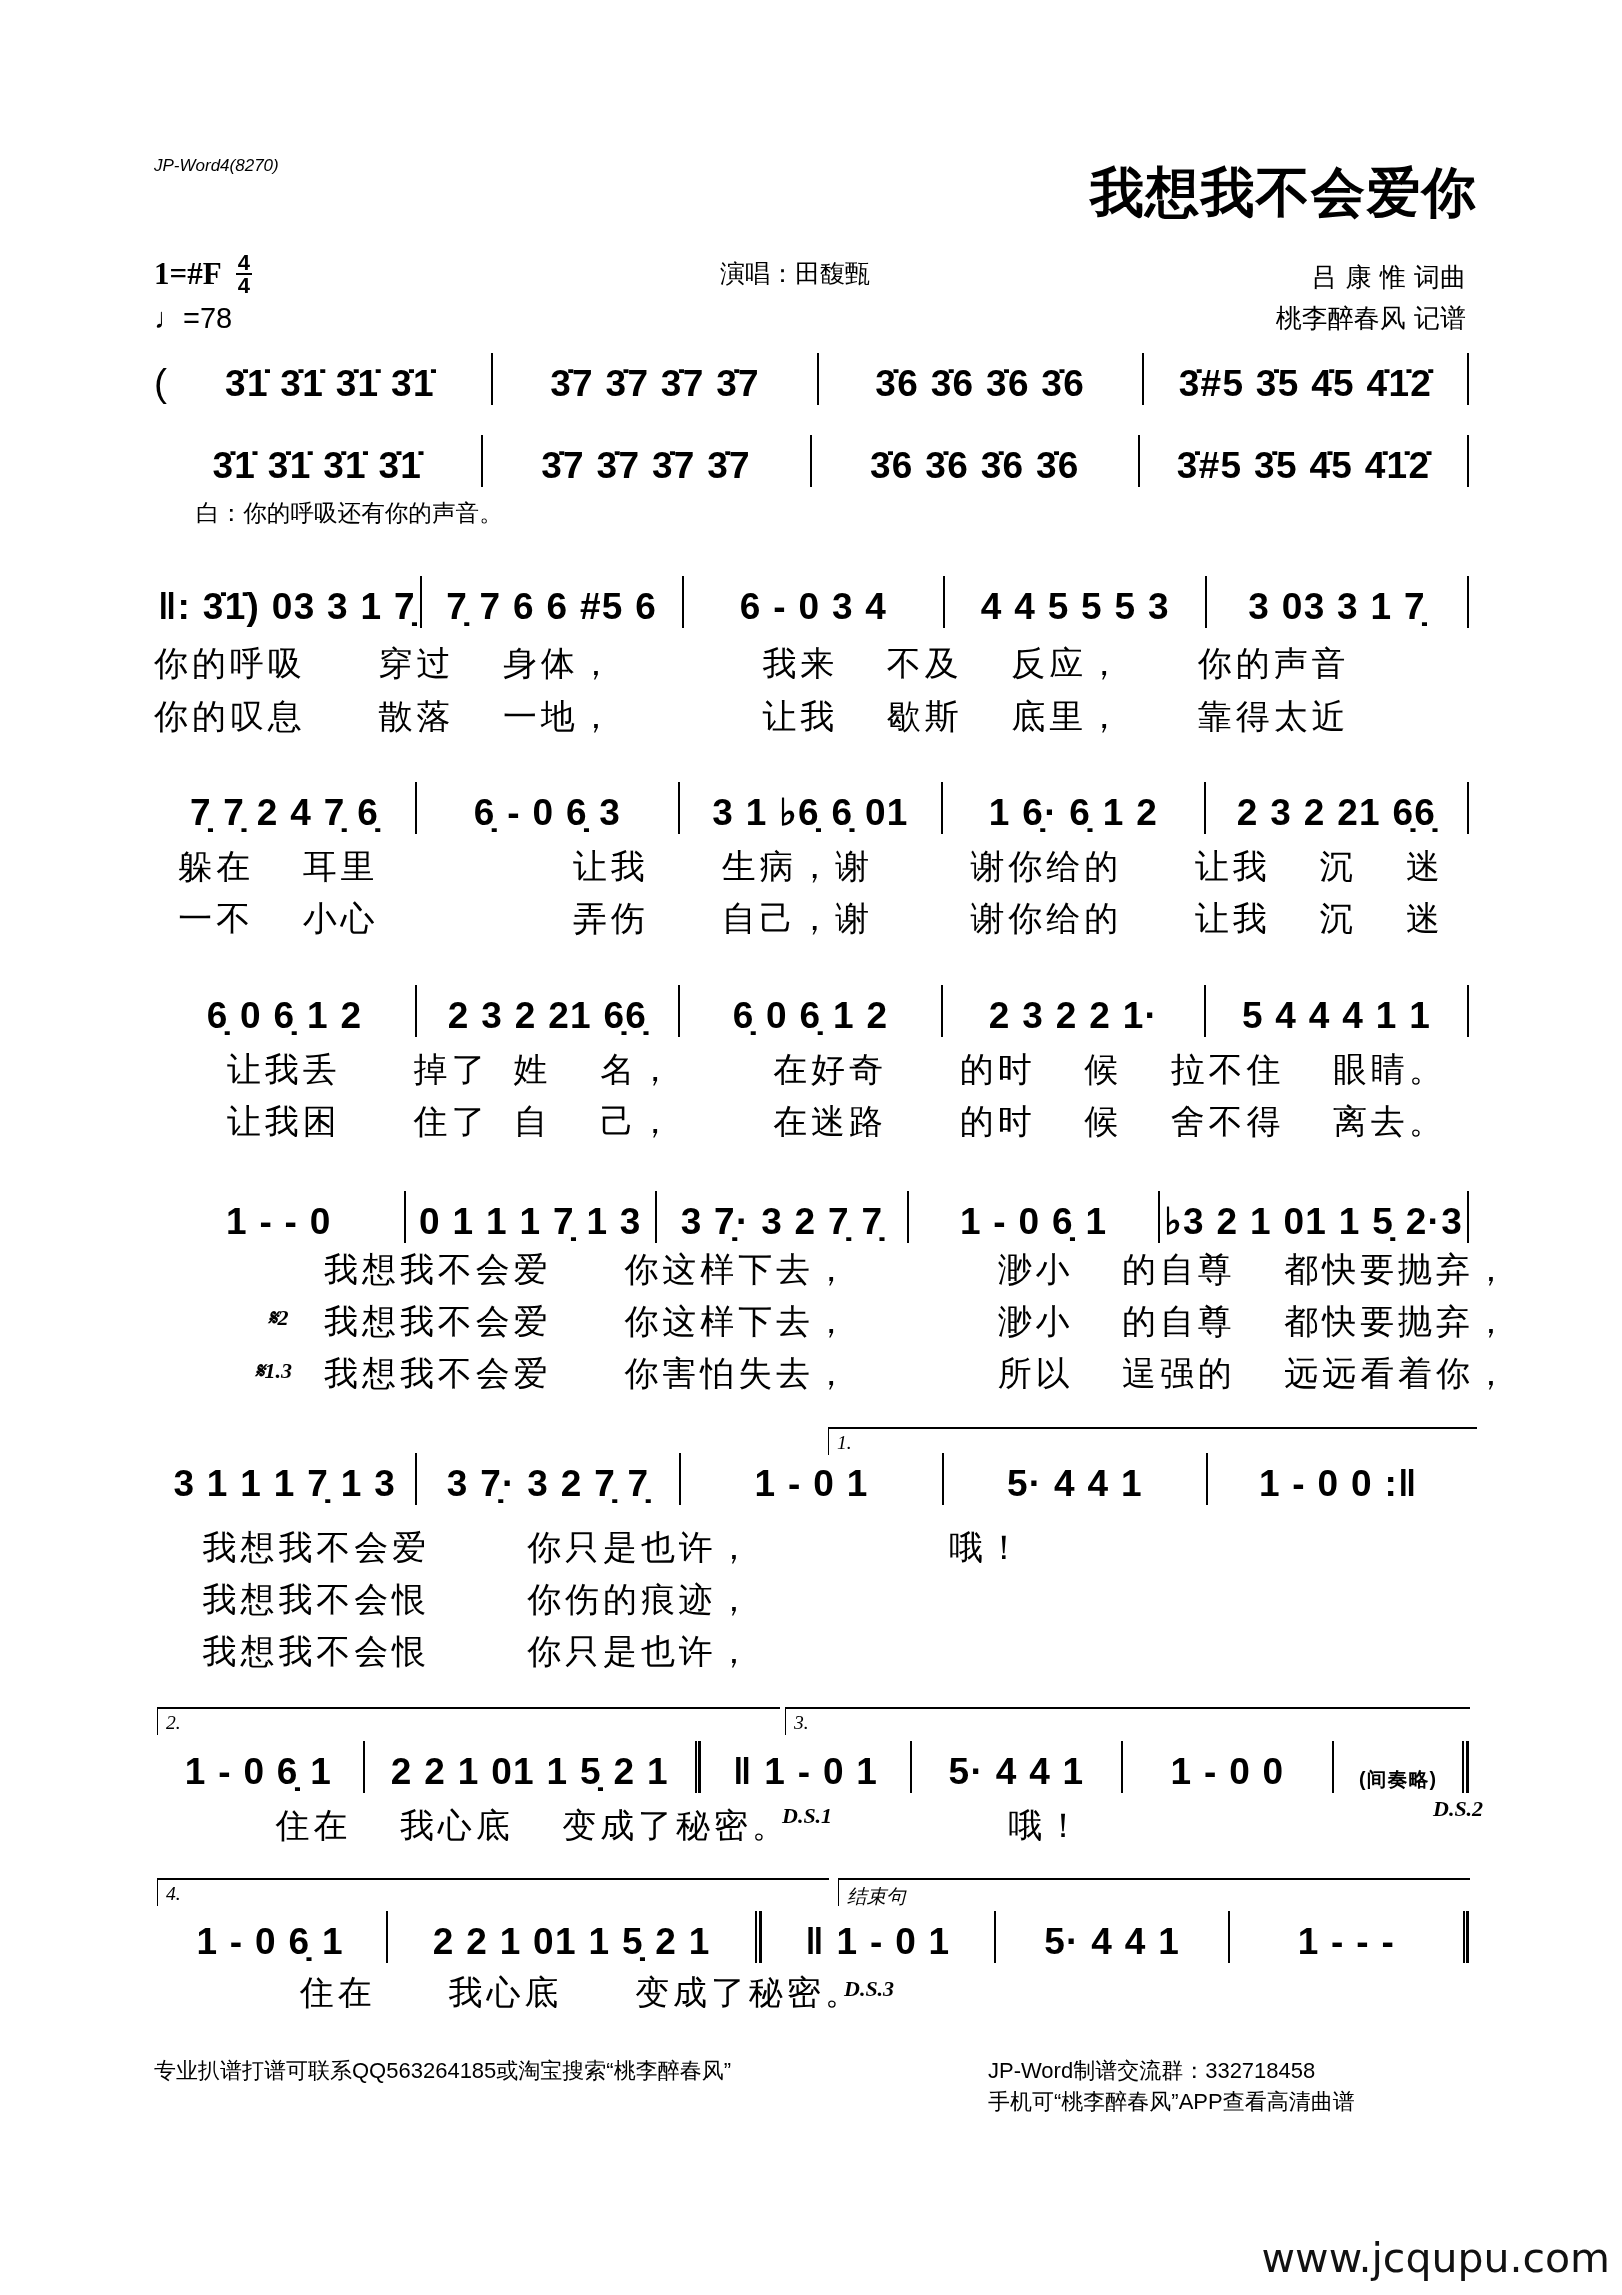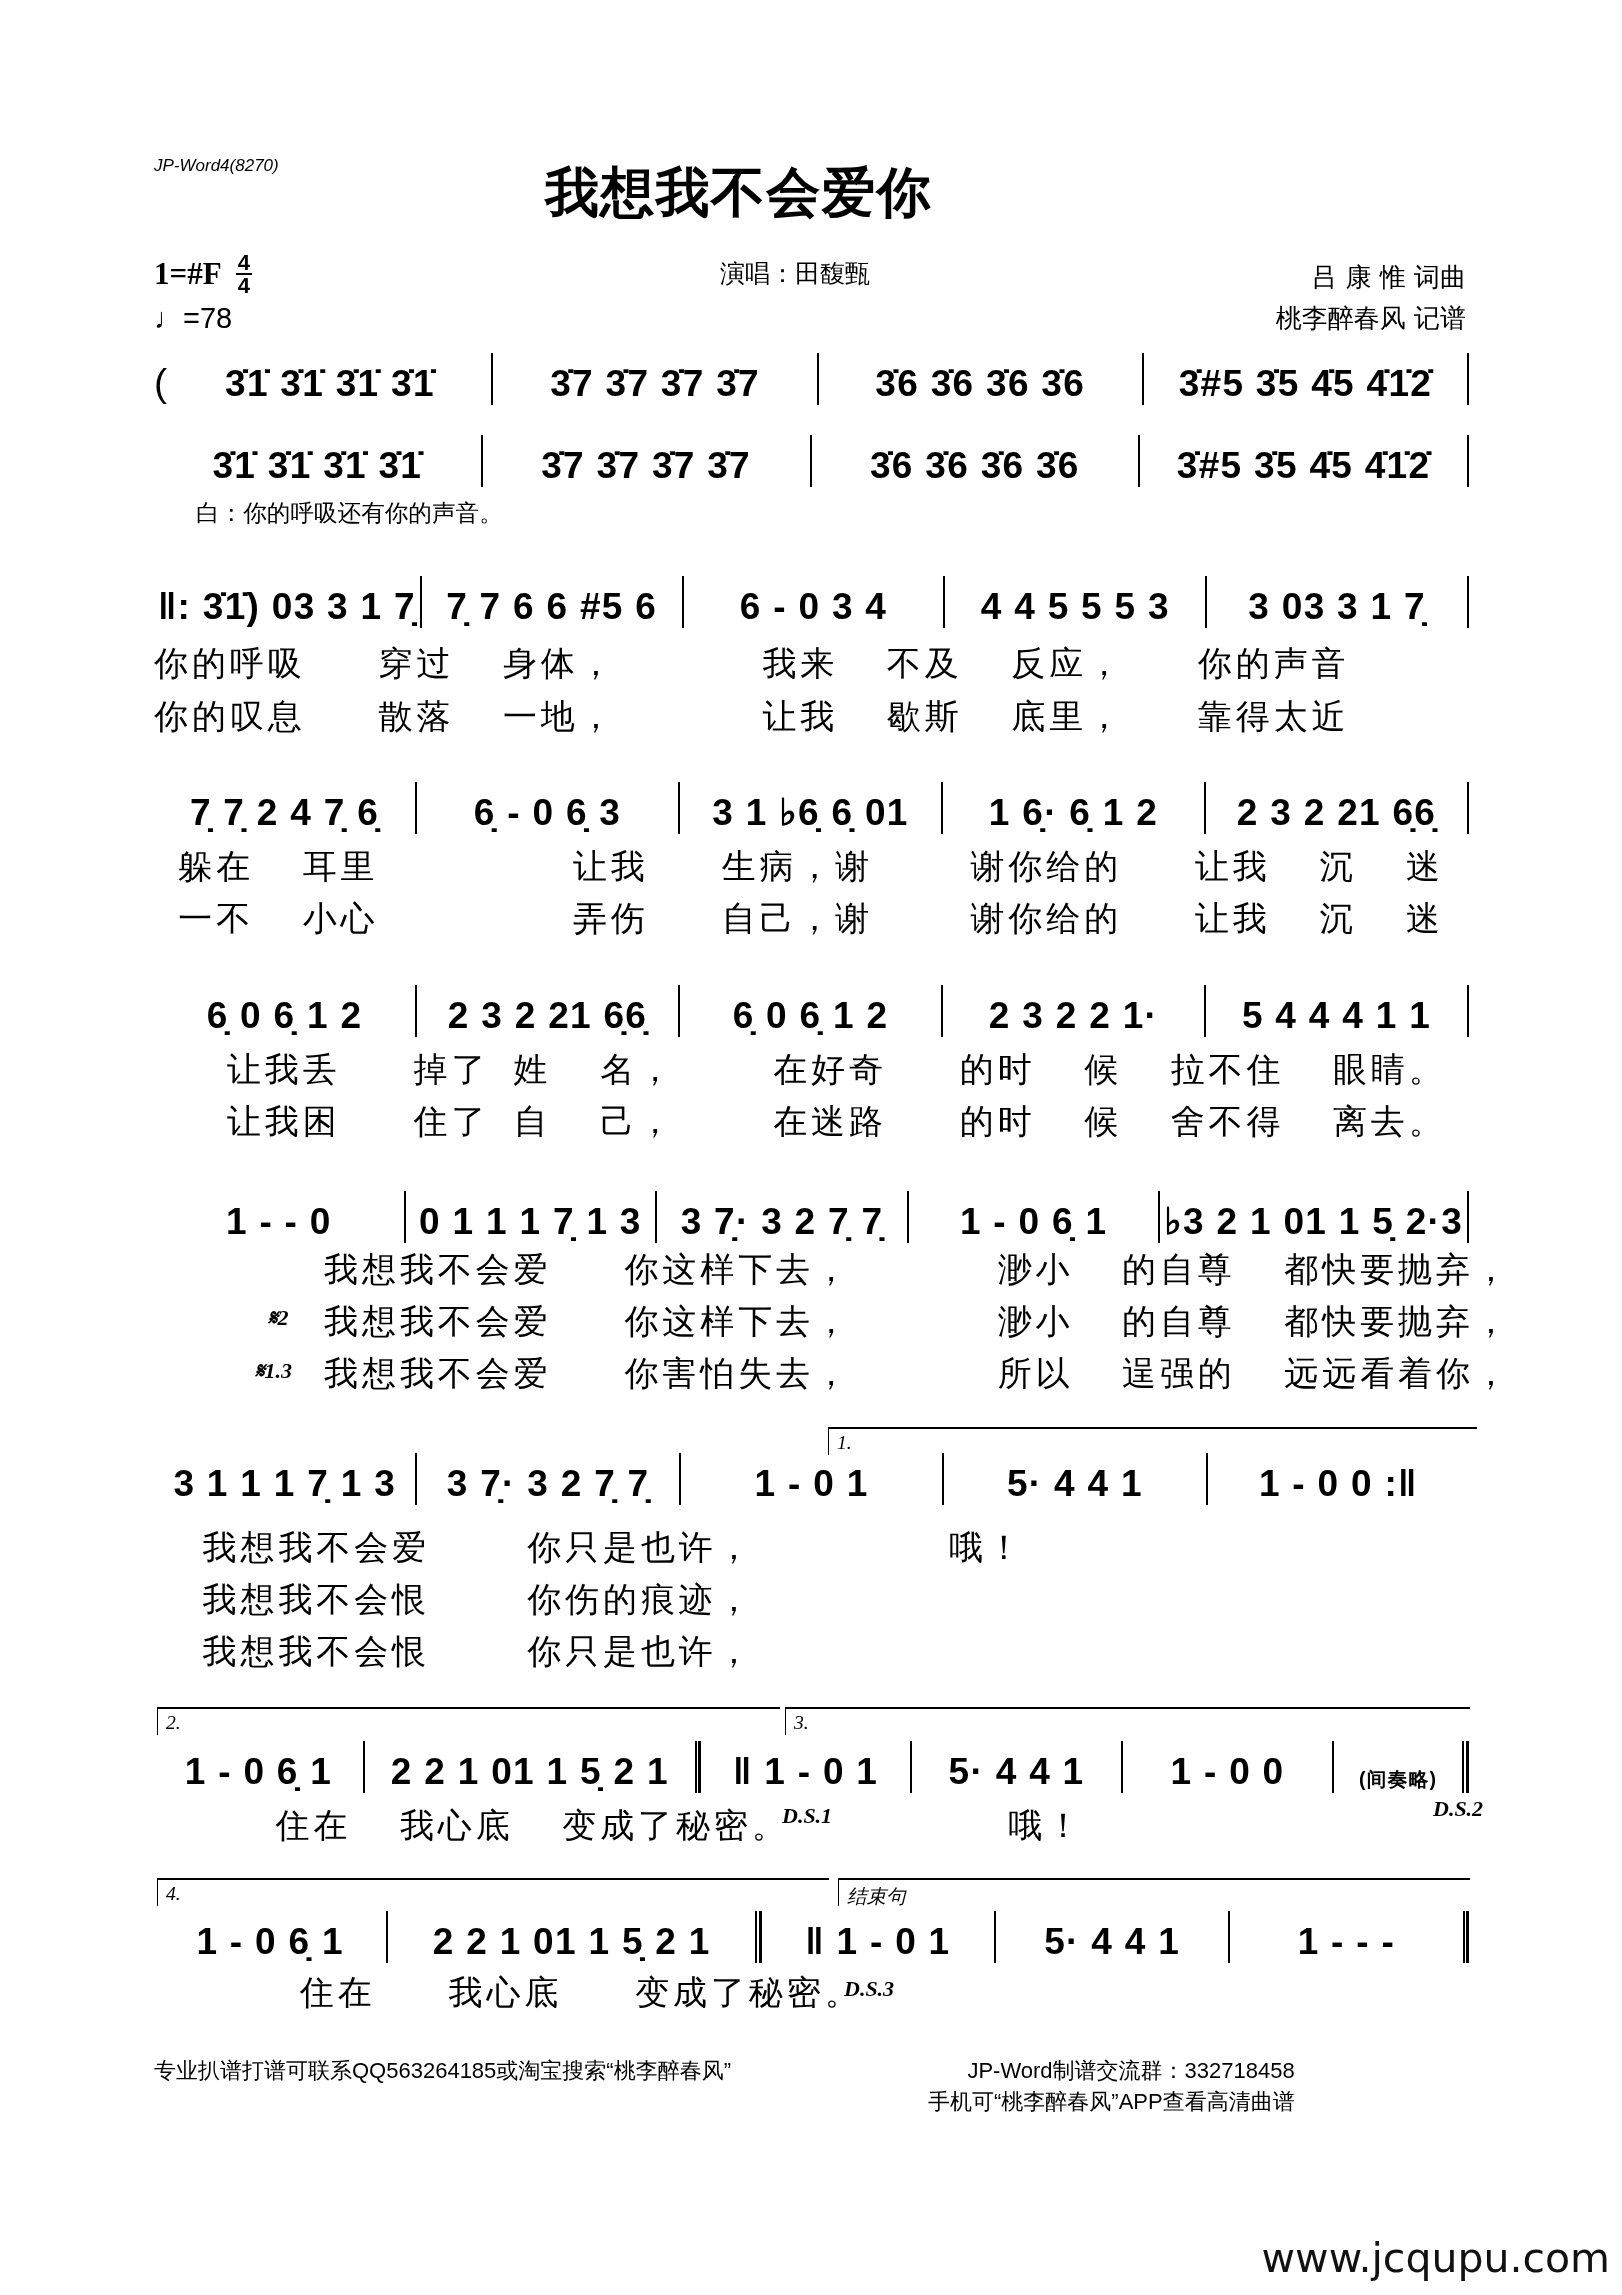--- a/index.html
+++ b/index.html
@@ -1,20 +1,20 @@
 <!DOCTYPE html>
 <html style="font-size:10.5px"><head>
 <meta charset="utf-8">
 <style>
   html, body { margin:0; padding:0; background:#ffffff; }
   body { width:1623px; height:2295px; position:relative; overflow:hidden; color:#000;
          font-family:"DejaVu Sans", sans-serif; }
   .abs { position:absolute; }
   .ver { left:154px; top:156px; font-size:17px; font-style:italic; font-family:"Liberation Sans", sans-serif; }
-  .title { left:0; width:1477px; top:157px; text-align:center; font-size:54px; font-weight:bold; font-family:"DejaVu Serif", serif; letter-spacing:1.3px; }
+  .title { left:0; width:1477px; top:157px; text-align:right; font-size:54px; font-weight:bold; font-family:"DejaVu Serif", serif; letter-spacing:1.3px; }
   .key { left:154px; top:252px; font-size:31px; font-weight:bold; font-family:"Liberation Serif", serif; display:flex; align-items:center; gap:5.2px; }
   .timesig { display:inline-flex; flex-direction:column; align-items:center; font-size:22px; line-height:21px; margin-left:9.2px; font-family:"Liberation Sans", sans-serif; }
   .timesig .bar { width:15.7px; height:2px; background:#000; }
   .tempo { left:154px; top:302px; font-size:29px; font-family:"Liberation Sans", sans-serif; }
   .singer { left:720px; top:257px; font-size:25px; }
   .credits { right:157px; top:257px; font-size:26px; text-align:right; line-height:41px; }
   .row { position:absolute; left:154px; width:1315px; display:flex; align-items:flex-end; }
   .notes { font-family:"Liberation Sans", sans-serif; font-weight:bold; font-size:37px; letter-spacing:1.3px; white-space:pre; }
   .measure { flex:1; display:flex; justify-content:space-around; align-items:flex-end; padding:0 3.9px; }
   .barline { width:2px; height:52px; background:#000; }
@@ -195,18 +195,18 @@
   <div class="barline"></div>
   <div class="measure notes">1 - - -</div>
   <div class="dbar"></div>
 </div>
 <div class="lyr" style="top:1970px;">      住在   我心底   变成了秘密。</div>
 <div class="abs mark" style="left:844px;top:1976px;">D.S.3</div>
 
 <div class="abs footer" style="left:154px;top:2055px;">
   <div>专业扒谱打谱可联系QQ563264185或淘宝搜索“桃李醉春风”</div>
 </div>
-<div class="abs footer" style="left:928px;top:2055px;text-align:right;">
+<div class="abs footer" style="left:988px;top:2055px;">
   <div>JP-Word制谱交流群：332718458</div>
   <div>手机可“桃李醉春风”APP查看高清曲谱</div>
 </div>
 <div class="abs watermark">www.jcqupu.com</div>
 
 
 </body></html>

